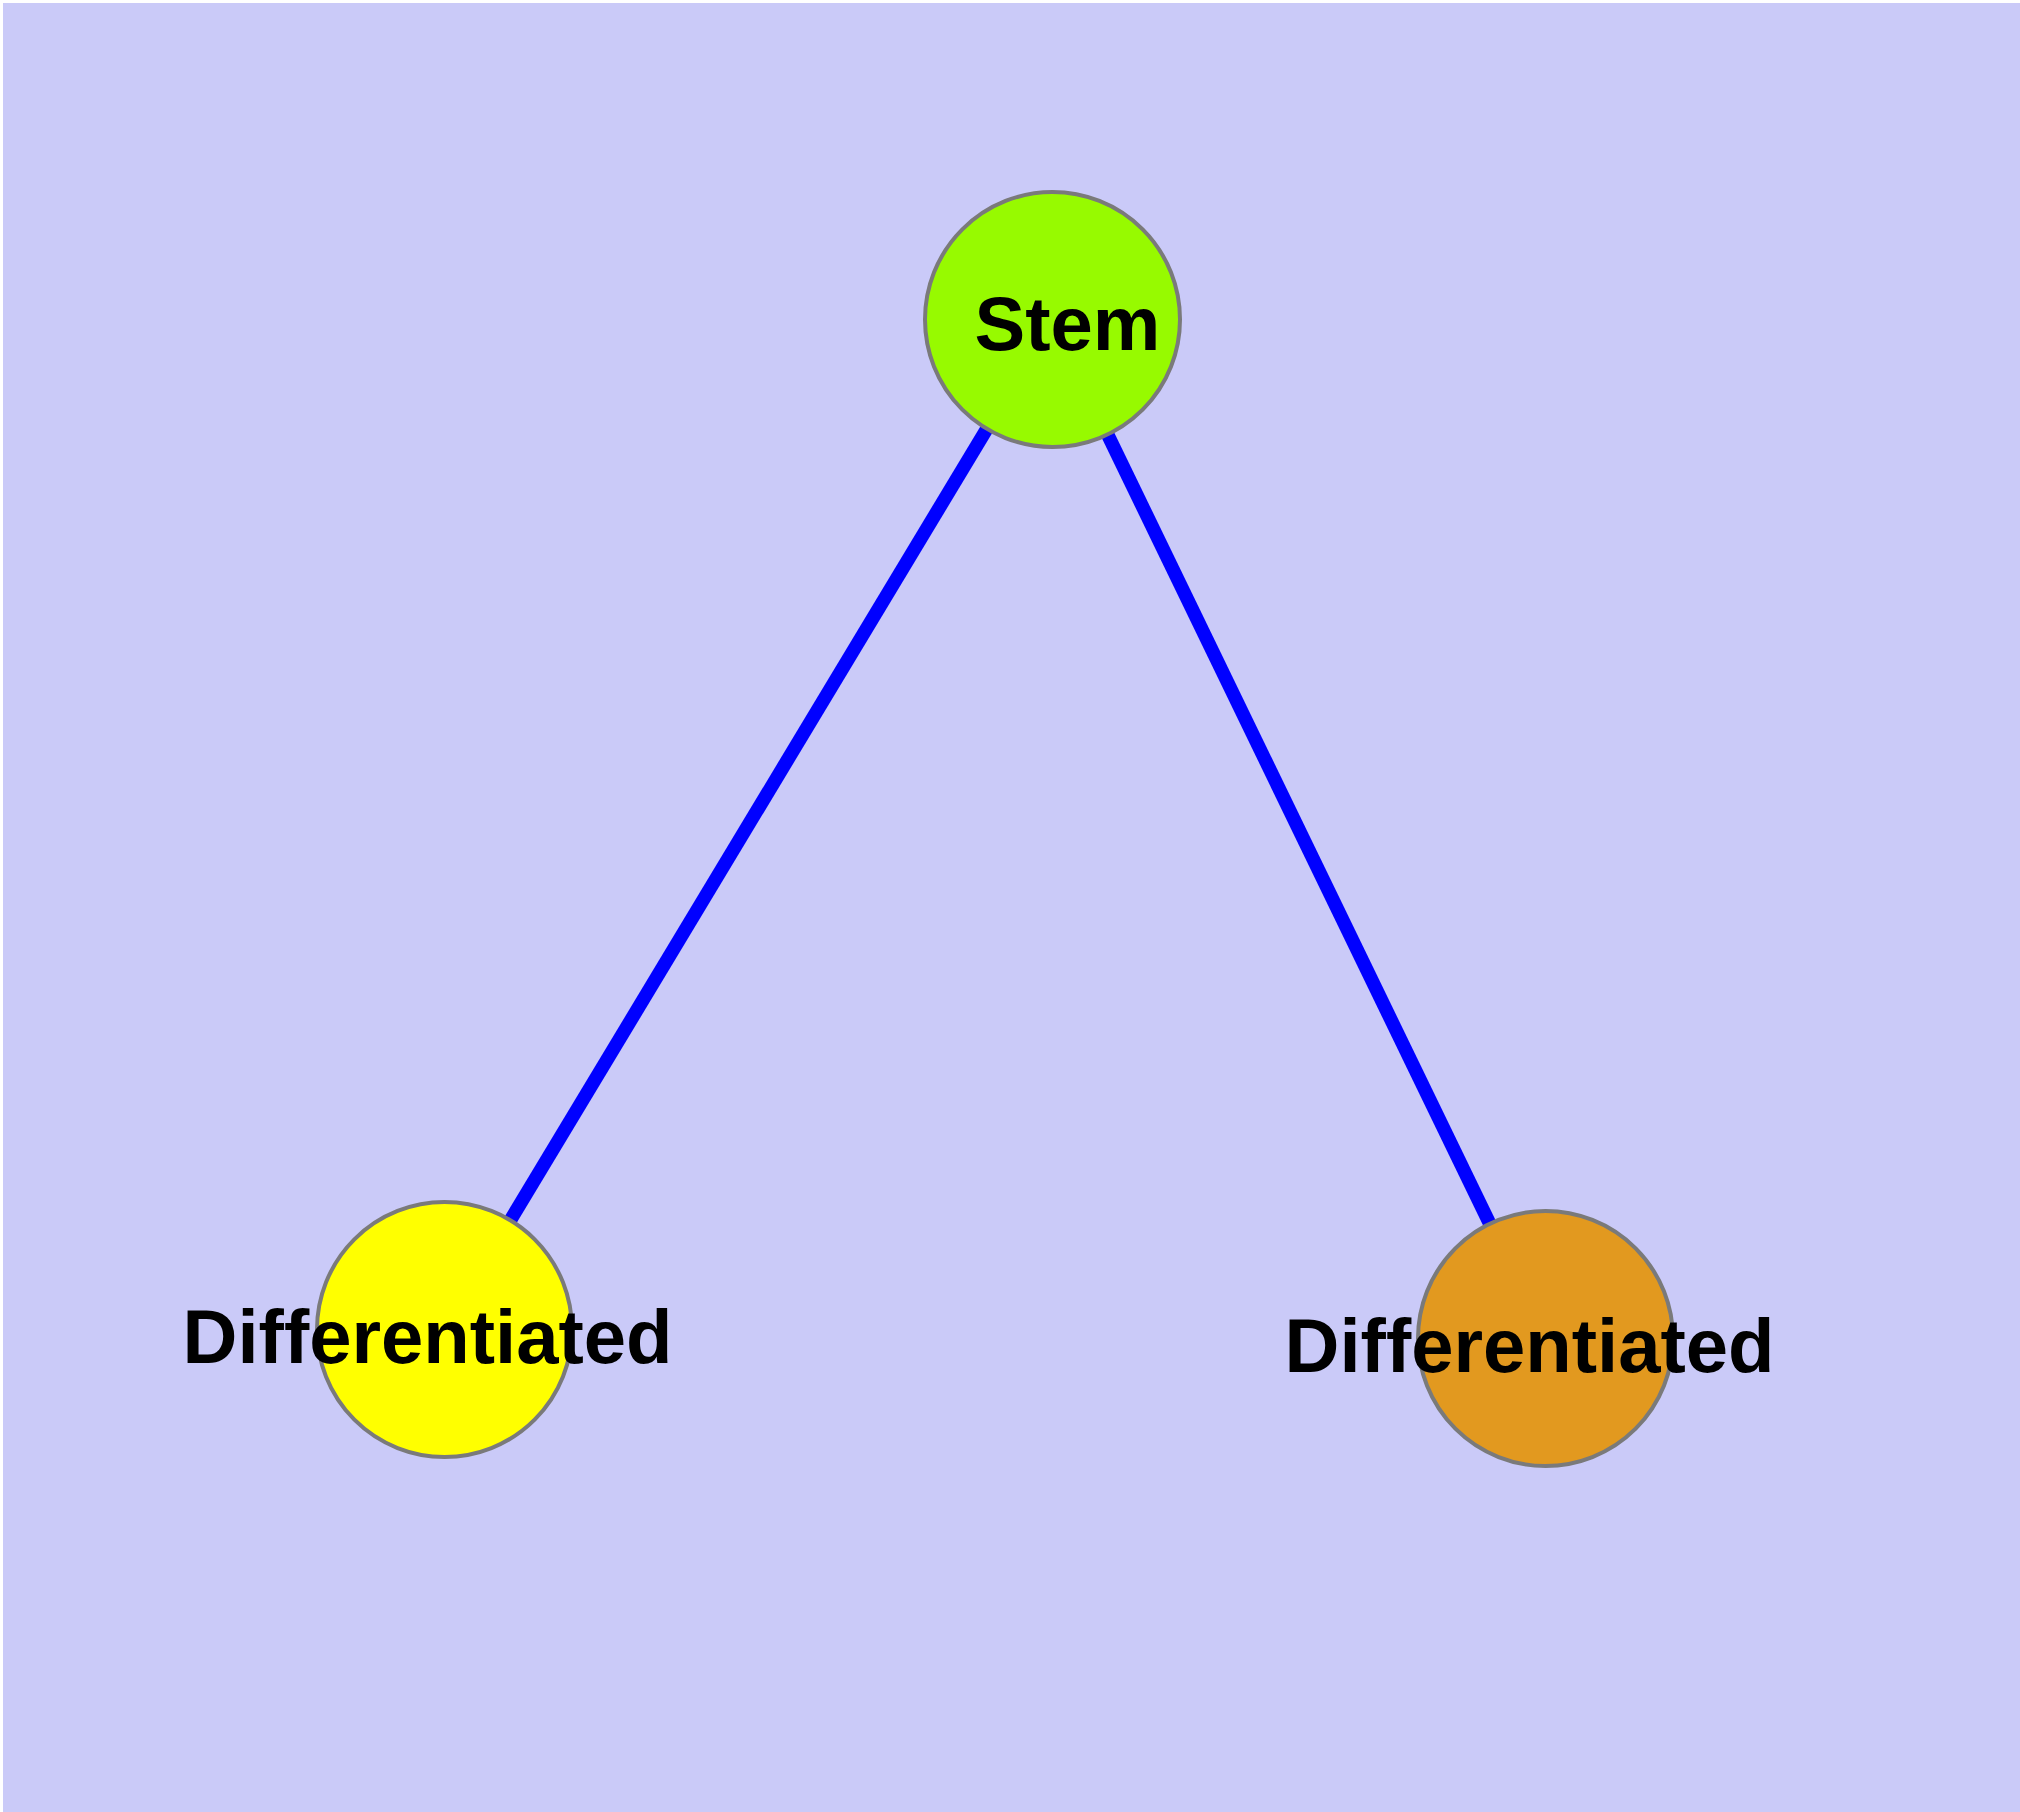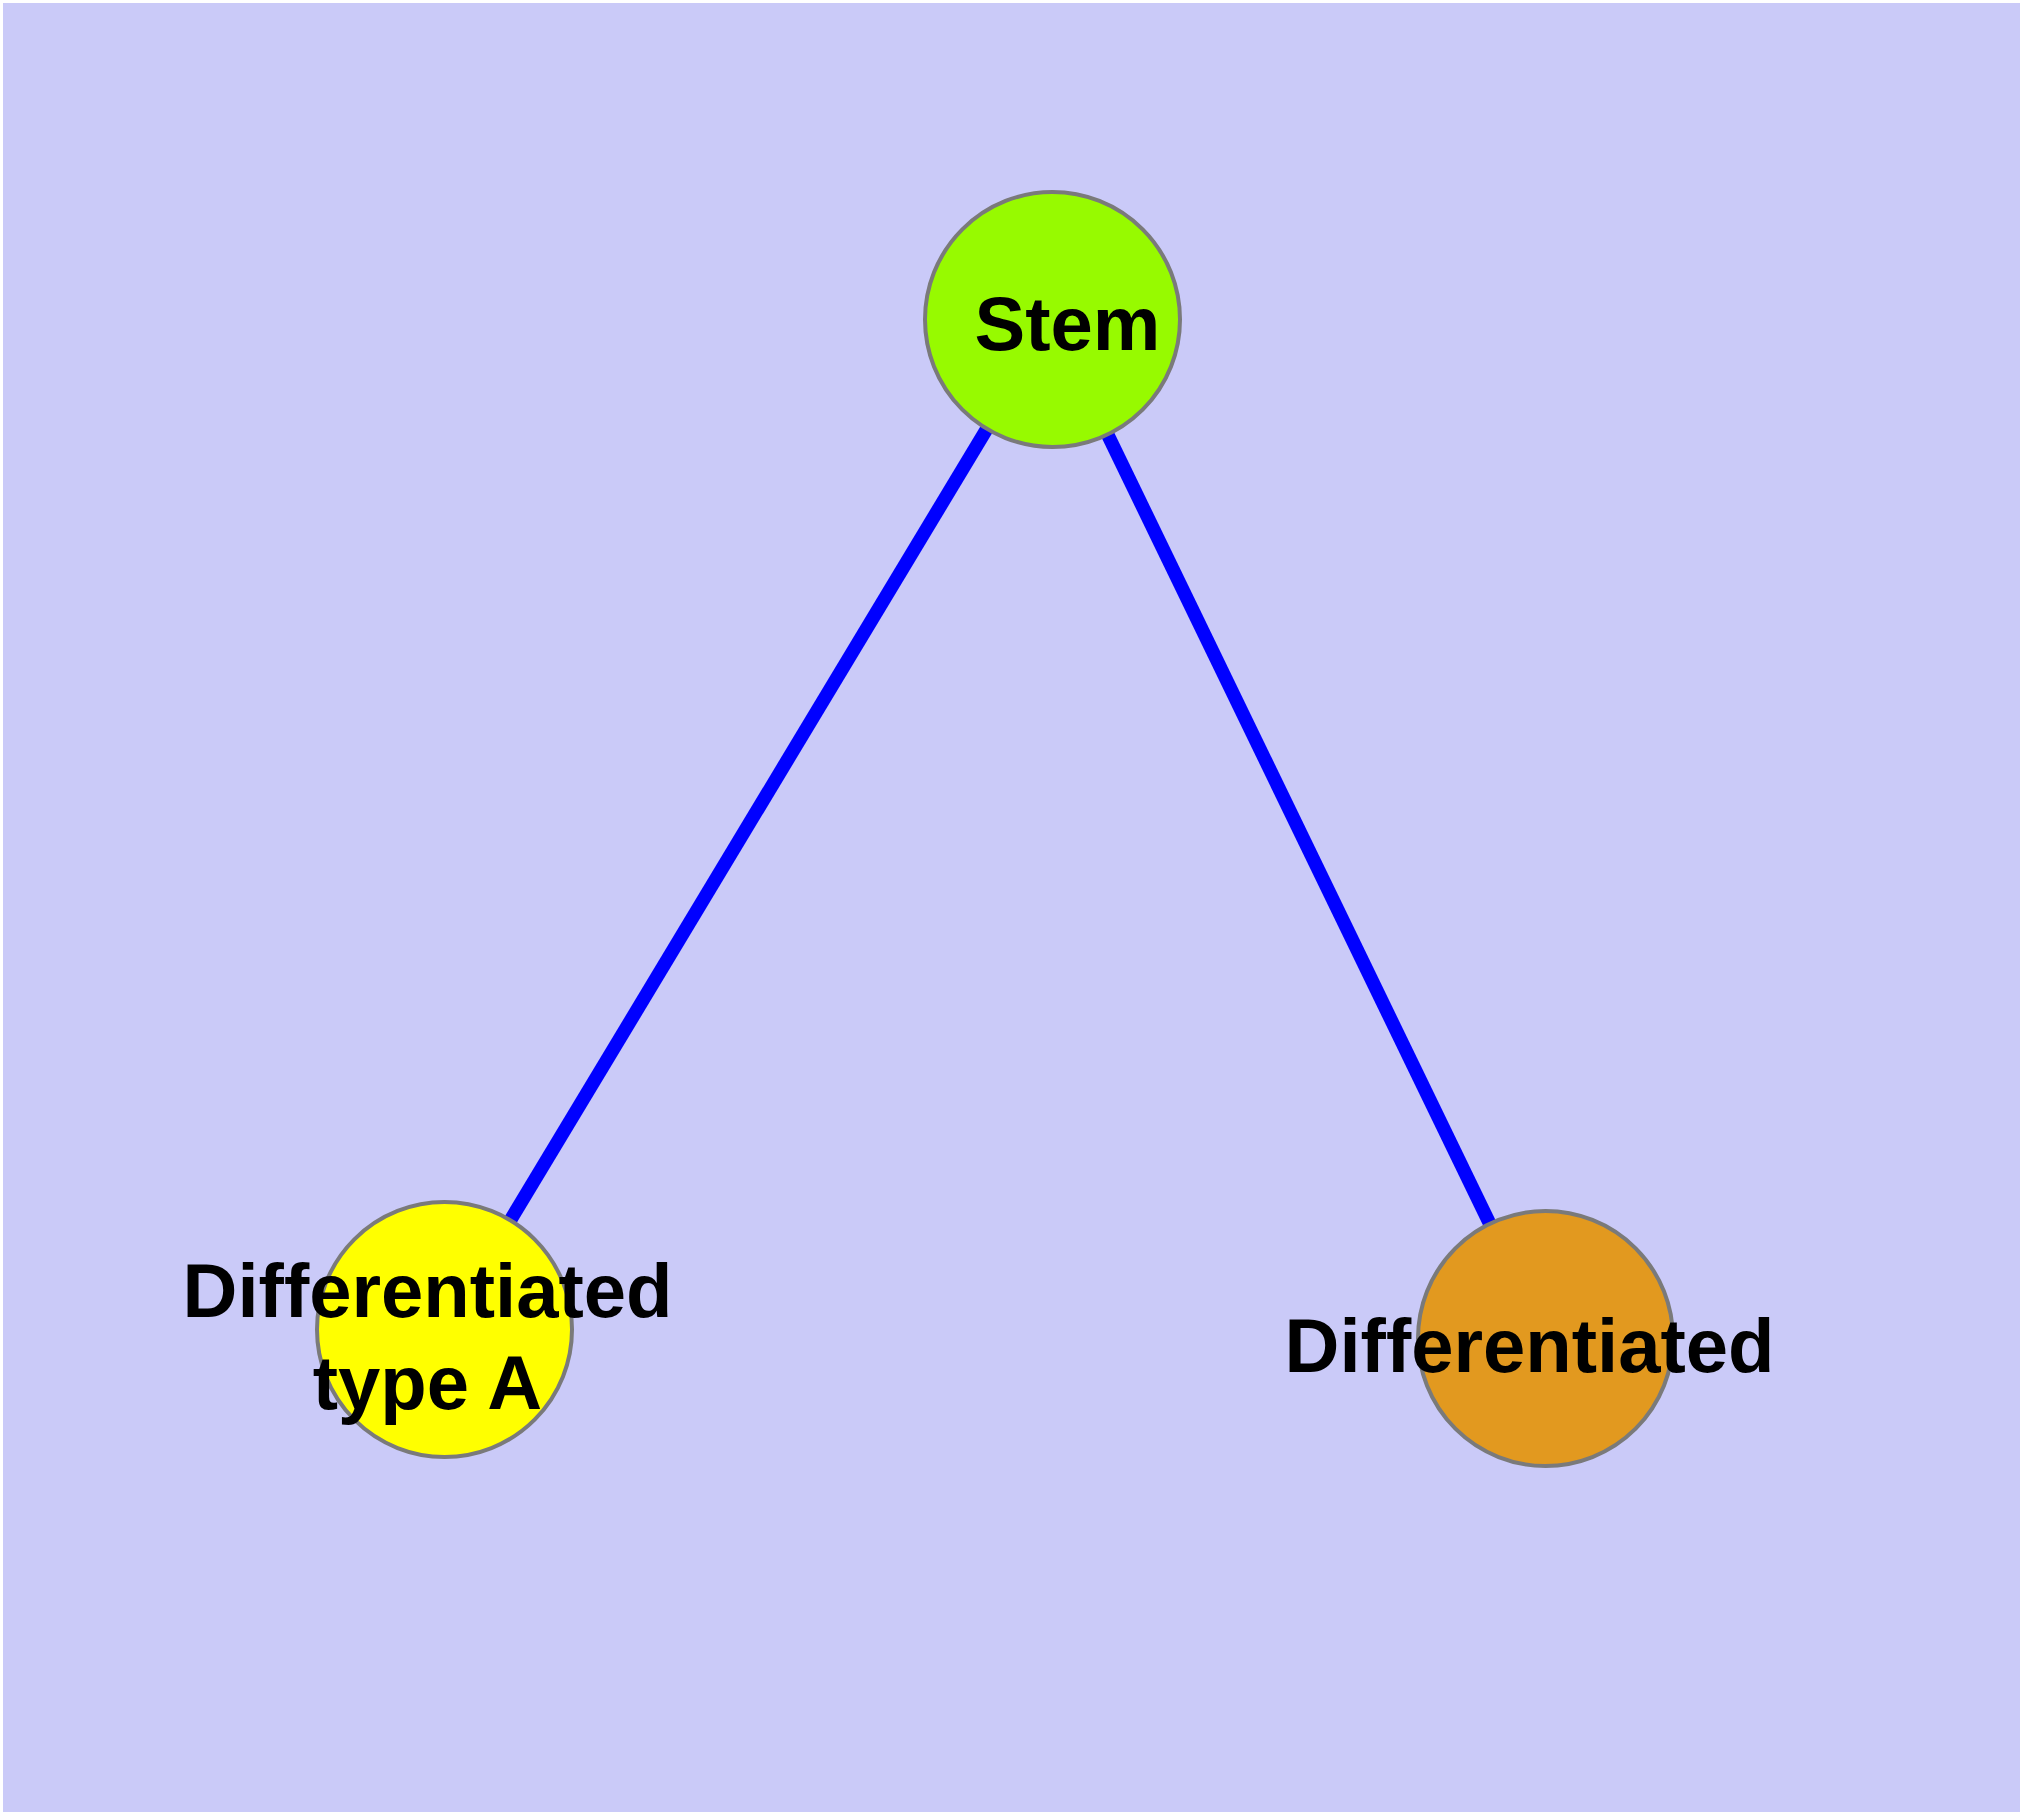--- a/index.html
+++ b/index.html
@@ -71,21 +71,20 @@
   <div class="node node-a" style="background: rgb(255, 255, 0);"></div>
 
   <div class="node node-b" style="background: rgb(226, 153, 31);"></div>
 
   <div class="node-label label-stem">
     <div>Stem</div>
   </div>
 
   <div class="node-label label-a">
     <div>Differentiated</div>
-    <div>type A</div>
   </div>
 
   <div class="node-label label-b">
     <div>Differentiated</div>
   </div>
 
 </div>
 
 
 </body></html>

